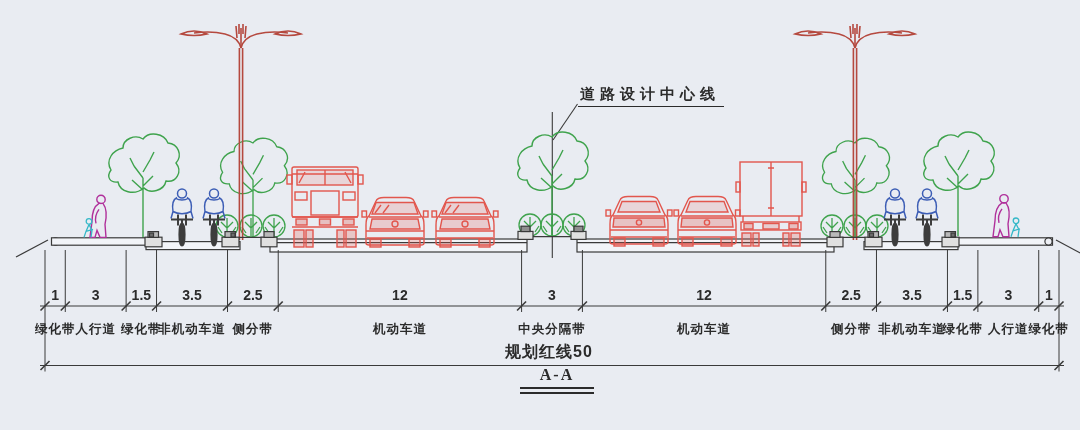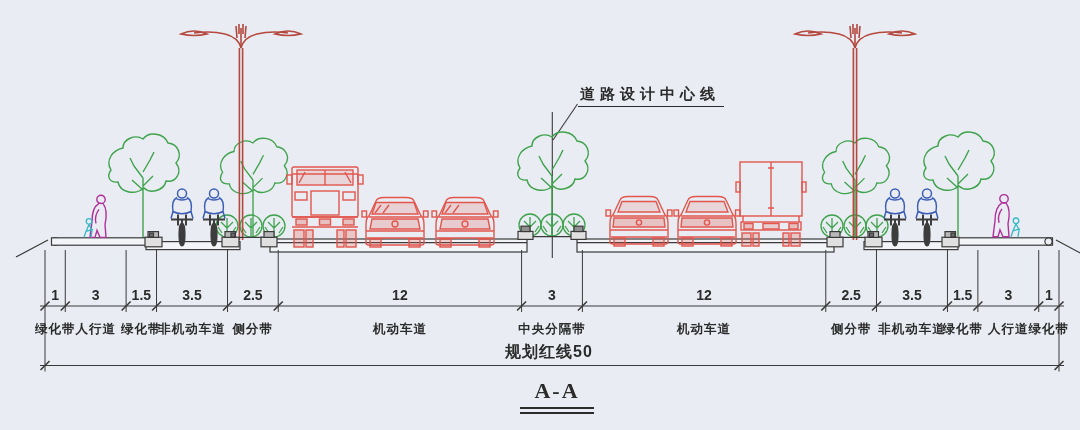--- a/index.html
+++ b/index.html
@@ -6,21 +6,21 @@
   body{font-family:"Liberation Sans","DejaVu Sans",sans-serif;}
   #stage{position:relative;width:1080px;height:430px;background:#e9ecf2;overflow:hidden;}
   #scene,#dim-svg{position:absolute;left:0;top:0;width:1080px;height:430px;}
   .txt{position:absolute;color:#2b2b2b;white-space:nowrap;}
   .dim-num{font-size:14px;font-weight:bold;text-align:center;transform:translateX(-50%);}
   .dim-label{font-size:12.5px;font-weight:bold;text-align:right;transform:translateX(-50%);letter-spacing:1px;}
   #centerline-label{left:578px;top:85px;font-size:15px;font-weight:bold;letter-spacing:5px;
     border-bottom:1.6px solid #2b2b2b;padding:0 4px 2px 2px;}
   #redline-label{left:549px;top:342px;font-size:16px;font-weight:bold;transform:translateX(-50%);letter-spacing:1px;}
   #section-title{left:557px;top:366px;transform:translateX(-50%);text-align:center;}
-  #section-title .t{font-family:"Liberation Serif","DejaVu Serif",serif;font-size:22px;font-weight:bold;letter-spacing:2px;margin-top:12px;}
+  #section-title .t{font-family:"Liberation Serif","DejaVu Serif",serif;font-size:16px;font-weight:bold;letter-spacing:2px;}
   #section-title .ul{margin:3px auto 0;width:74px;height:3px;border-top:2px solid #2b2b2b;border-bottom:2px solid #2b2b2b;}
 </style>
 </head>
 <body>
 
 <div id="stage">
 
 <svg id="scene" viewBox="0 0 1080 430" xmlns="http://www.w3.org/2000/svg">
   <defs>
     <g id="tree" stroke="#3fa34d" fill="none" stroke-width="1.4">

